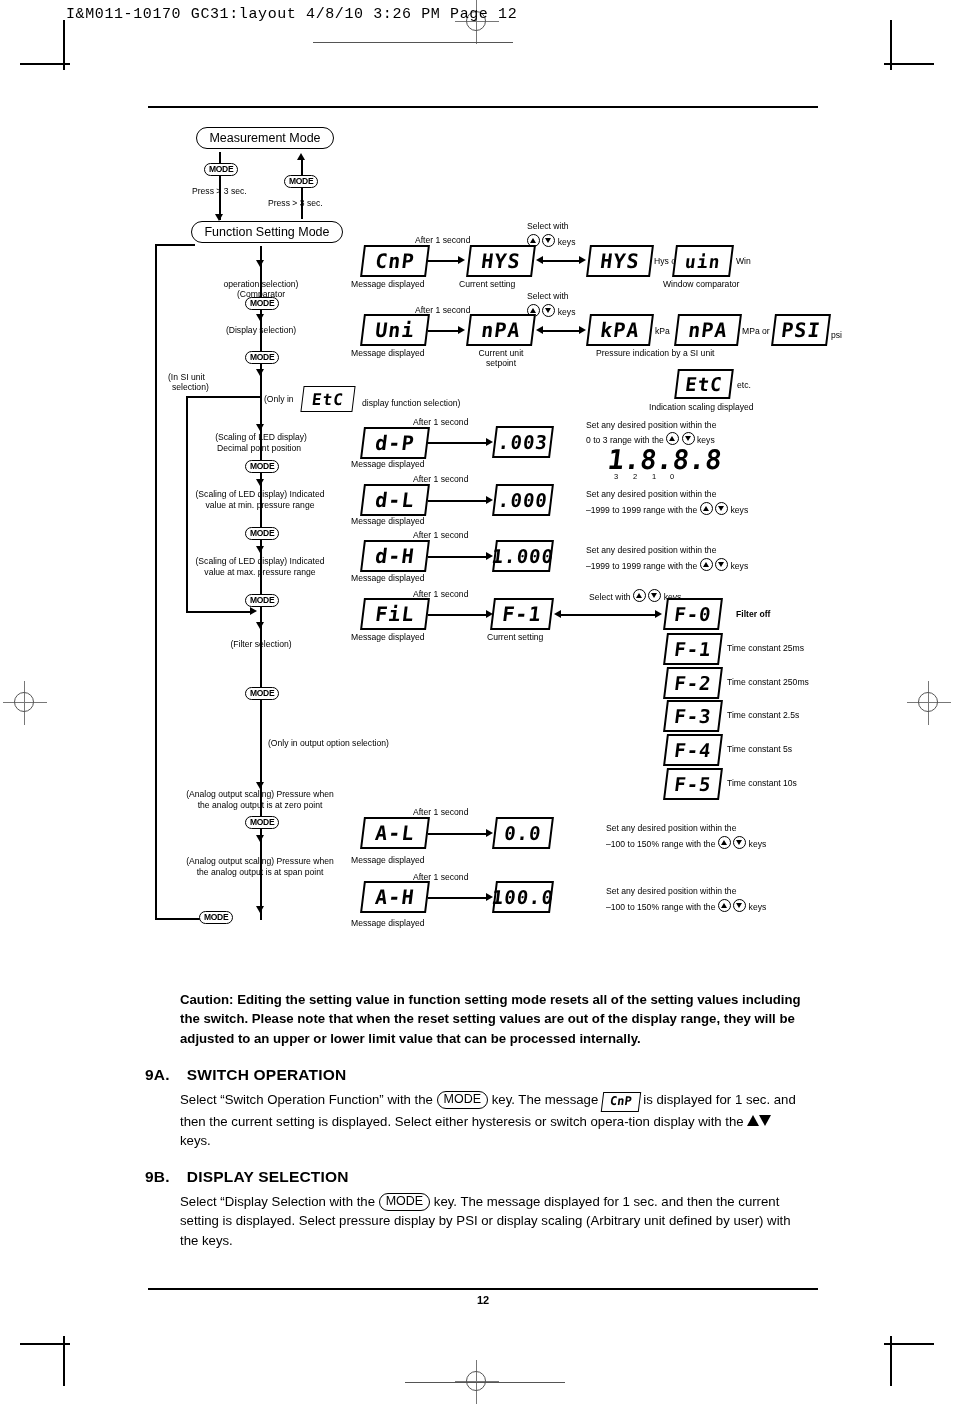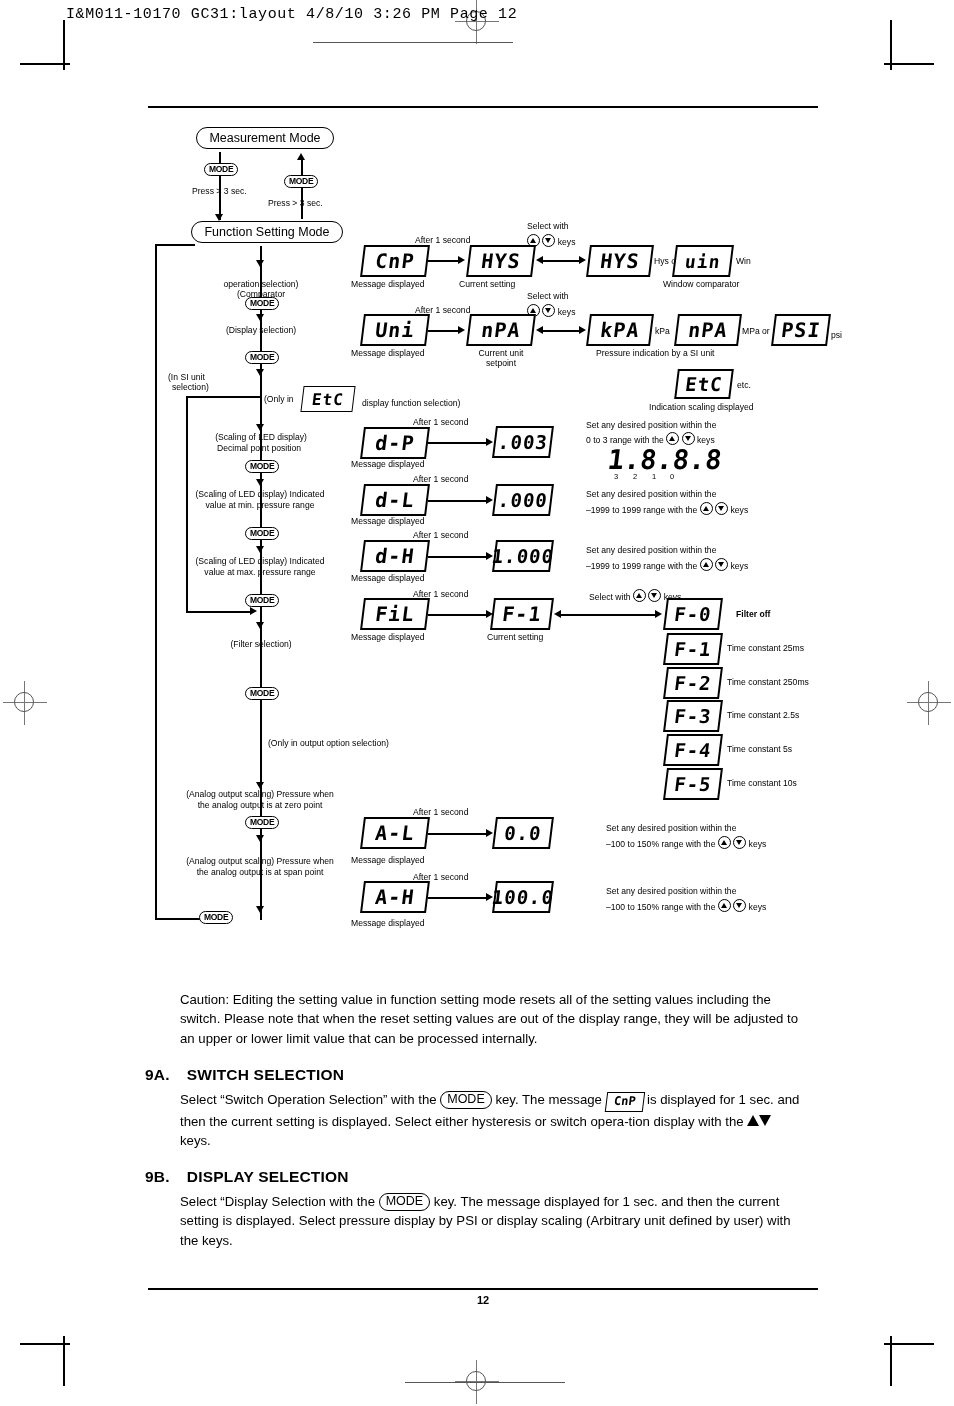--- a/index.html
+++ b/index.html
@@ -424,29 +424,29 @@
   <span>100.0</span>
 </div>
 <div class="cap" style="left:606px;top:886px;">Set any desired position within the</div>
 <div class="cap" style="left:606px;top:899px;">
   <span>–100 to 150% range with the</span>
   <span class="keycircle up"><i></i></span>
   <span class="keycircle dn"><i></i></span>
   <span>keys</span>
 </div>
 
-<div class="para" style="left:180px;top:990px;width:627px;">Caution: Editing the setting value in function setting mode resets all of the setting values including the switch.  Please note that when the reset setting values are out of the display range, they will be adjusted to an upper or lower limit value that can be processed internally.</div>
+<div class="para" style="left:180px;top:990px;width:627px;font-weight:bold;">Caution: Editing the setting value in function setting mode resets all of the setting values including the switch.  Please note that when the reset setting values are out of the display range, they will be adjusted to an upper or lower limit value that can be processed internally.</div>
 
 <div class="sechead" style="left:145px;top:1066px;">
   <span class="num">9A.</span>
   <span style="display:inline-block;width:8px;"></span>
-  <span>SWITCH SELECTION</span>
+  <span>SWITCH OPERATION</span>
 </div>
 <div class="para" style="left:180px;top:1090px;width:627px;">
-  <span>Select “Switch Operation Selection” with the</span>
+  <span>Select “Switch Operation Function” with the</span>
   <span class="inlinemode">MODE</span>
   <span>key.  The message</span>
   <span class="inlineled">CnP</span>
   <span>is displayed for 1 sec. and then the current setting is displayed.  Select either hysteresis or switch opera-tion display with the</span>
   <span class="tri up"></span><span class="tri dn"></span>
   <span style="display:inline-block;width:8px;"></span>
   <span>keys.</span>
 </div>
 
 <div class="sechead" style="left:145px;top:1168px;">

